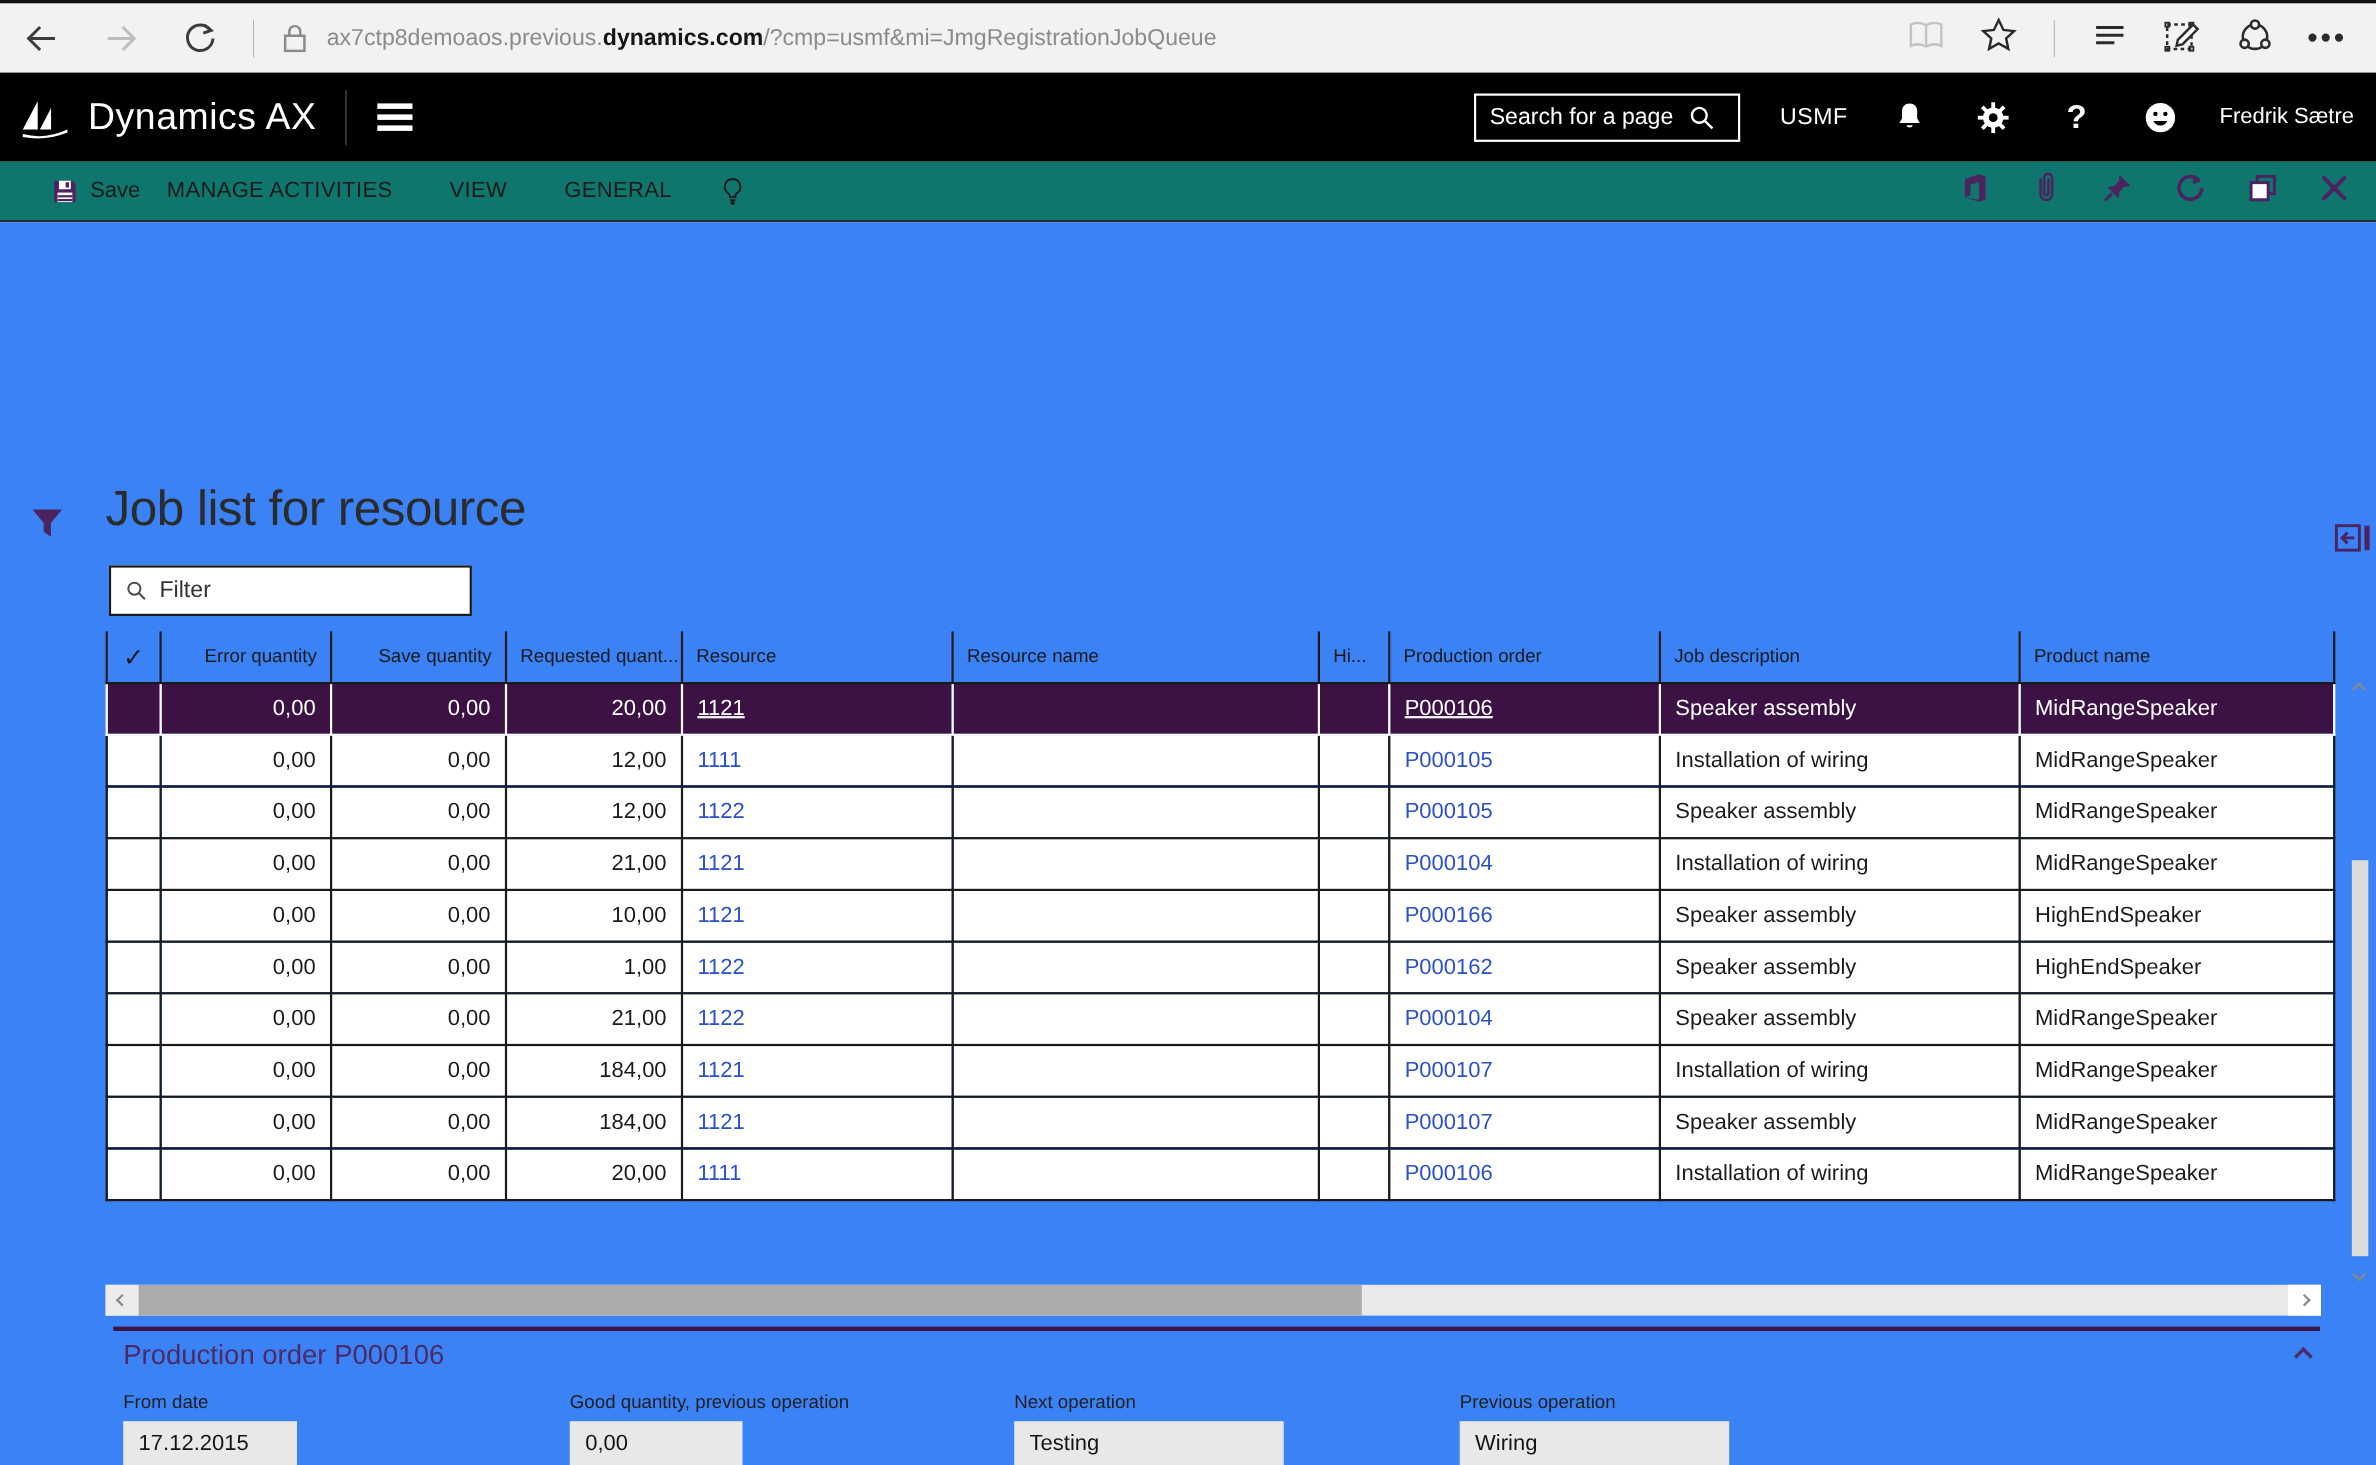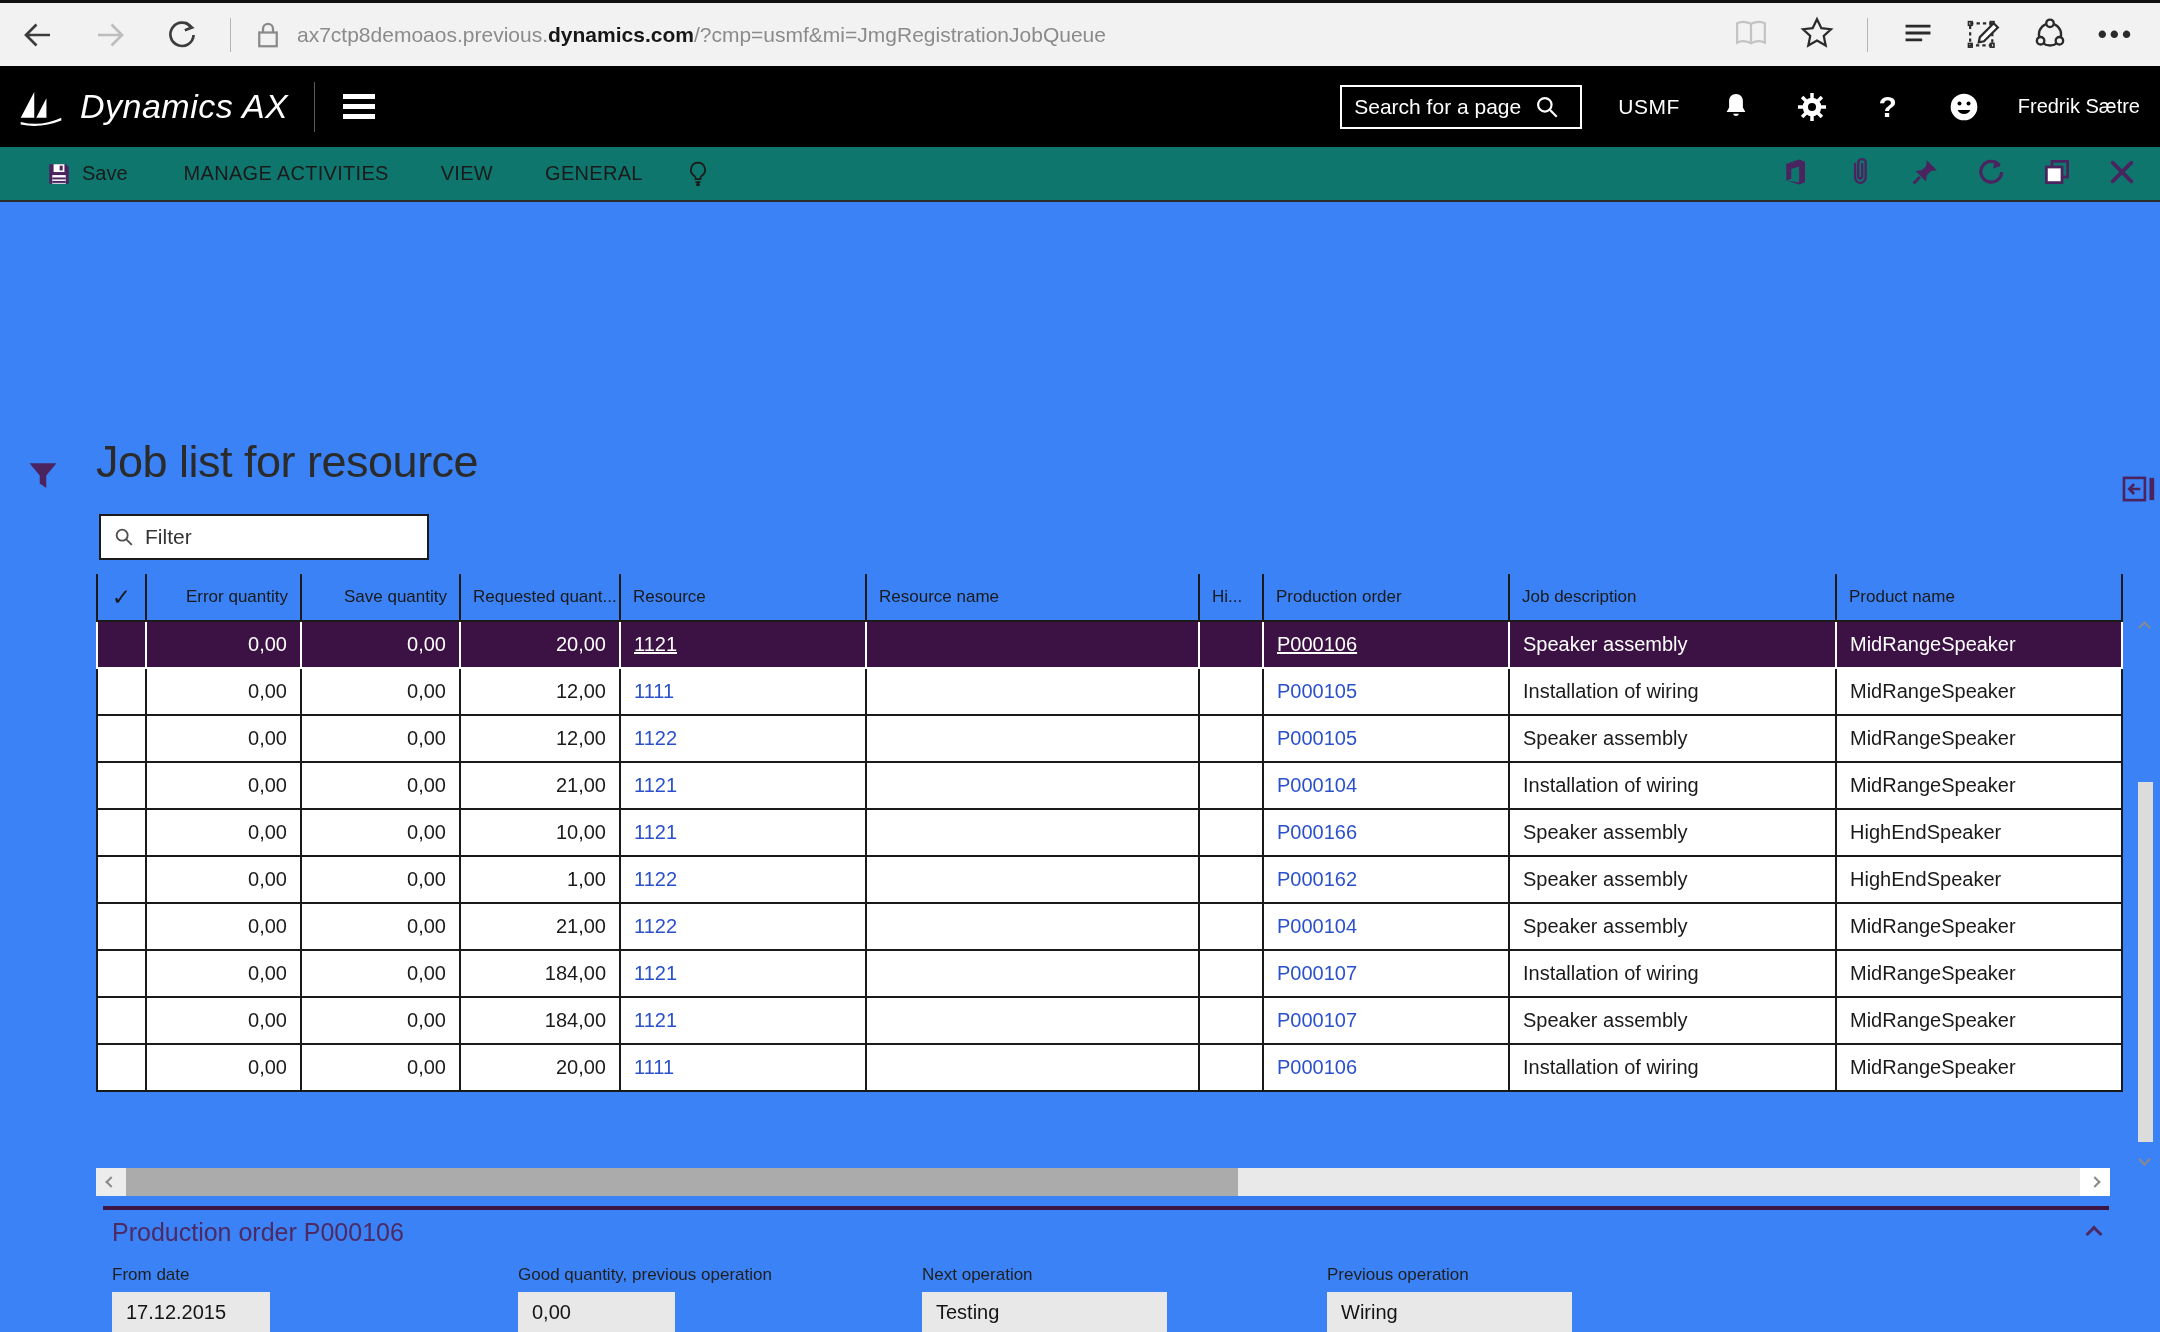--- a/index.html
+++ b/index.html
@@ -12,41 +12,41 @@
   .b-ico { display:flex; align-items:center; justify-content:center; width:44px; height:44px; }
   .b-back { margin-left:16px; } .b-fwd { margin-left:28px; } .b-refresh { margin-left:28px; }
   .b-divider { width:1px; height:34px; background:#b5b5b5; margin:0 22px 0 26px; }
   .url-text { font-size:21px; color:#8b8b8b; margin-left:14px; white-space:nowrap; }
   .url-text b { color:#161616; font-weight:700; }
   .b-right { margin-left:auto; display:flex; align-items:center; gap:30px; padding-right:26px; }
 
   
   .app-header { position:absolute; left:0; top:66px; width:2160px; height:81px; background:#000;
     display:flex; align-items:center; color:#fff; }
-  .brand { display:flex; align-items:center; gap:16px; margin-left:18px;font-style:italic; }
+  .brand { display:flex; align-items:center; gap:16px; margin-left:18px; }
   .brand-name { font-size:34px; font-weight:300; letter-spacing:.5px; }
   .hdr-divider { width:1px; height:50px; background:#5a5a5a; margin:0 28px 0 26px; }
   .hamburger { display:flex; flex-direction:column; gap:5px; cursor:pointer; }
   .hamburger span { display:block; width:32px; height:5px; background:#fff; }
   .hdr-right { margin-left:auto; display:flex; align-items:center; padding-right:20px; }
   .search-box { width:242px; height:44px; border:2px solid #fff; display:flex; align-items:center;
     padding:0 10px 0 12px; }
   .search-box input { background:transparent; border:none; outline:none; color:#fff;
     font-size:21px; width:180px; font-family:inherit; }
   .search-box input::placeholder { color:#fff; opacity:1; }
   .company { font-size:21px; margin:0 0 0 36px; letter-spacing:.5px; }
   .hdr-ico { width:40px; height:40px; display:flex; align-items:center; justify-content:center; margin-left:36px; }
   .user-name { font-size:20px; margin-left:34px; }
 
   
   .action-bar { position:absolute; left:0; top:147px; width:2160px; height:55px; background:#0f766e;
     border-bottom:2px solid #2b2b2b; display:flex; align-items:center; }
   .ab-item { display:flex; align-items:center; gap:10px; font-size:20px; color:#1a1a1a; cursor:pointer; }
   .ab-save { margin-left:46px; }
-  .ab-menus { display:flex; align-items:center; gap:52px; margin-left:56px; }
+  .ab-menus { display:flex; align-items:center; gap:52px; margin-left:24px; }
   .ab-menu { font-size:20px; color:#1a1a1a; letter-spacing:.3px; cursor:pointer; }
   .ab-bulb { margin-left:42px; }
   .ab-right { margin-left:auto; display:flex; align-items:center; gap:36px; padding-right:24px; }
 
   
   .content { position:absolute; left:0; top:202px; width:2160px; height:1130px; background:#3b82f6; }
   .funnel { position:absolute; left:26px; top:258px; }
   .page-title { position:absolute; left:96px; top:234px; font-size:45px; font-weight:300;
     color:#2b2b2b; letter-spacing:-.5px; }
   .collapse-ico { position:absolute; left:2122px; top:272px; }

